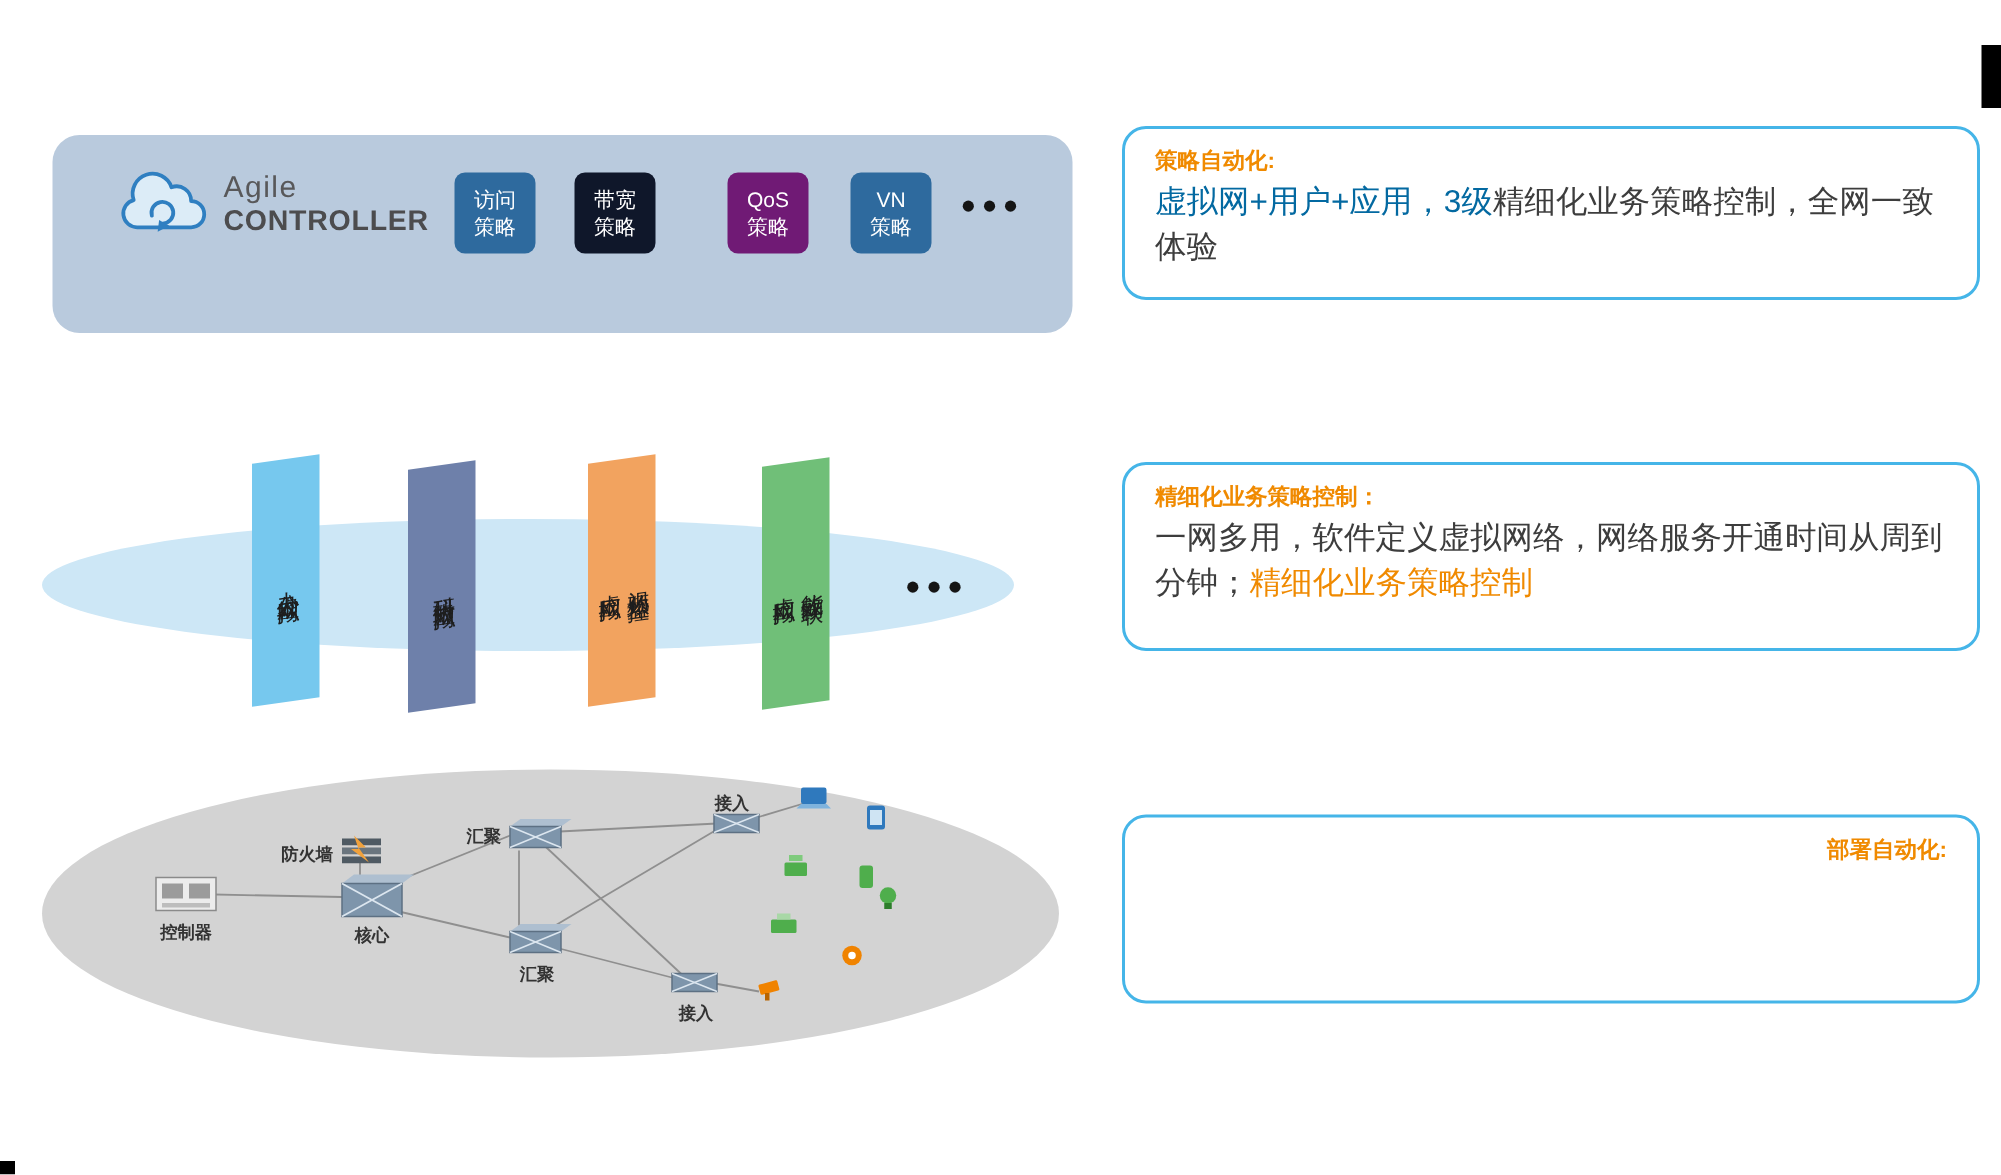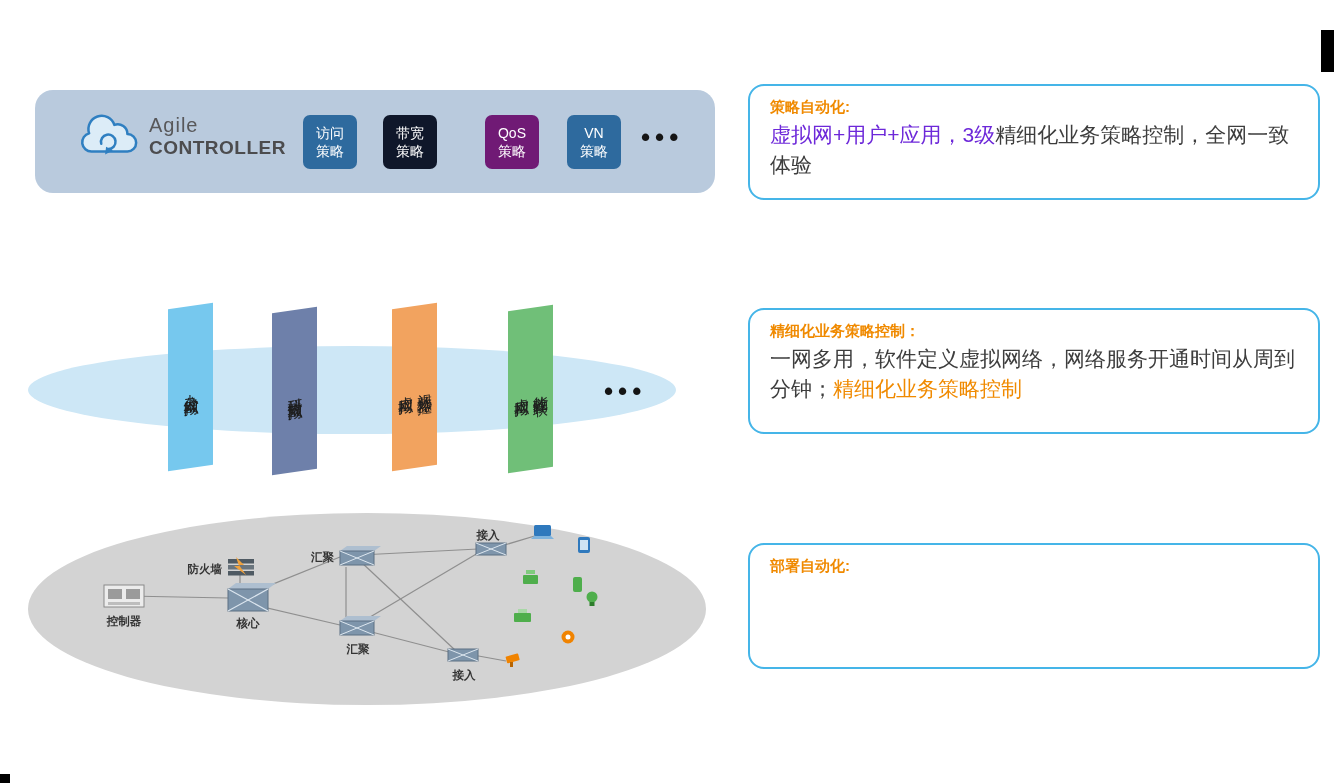--- a/index.html
+++ b/index.html
@@ -1,21 +1,21 @@
 <!DOCTYPE html>
 <html><head>
 <meta charset="utf-8">
 <style>
   * { margin:0; padding:0; box-sizing:border-box; }
   html,body { width:1334px; height:783px; }
   body { font-family:"Liberation Sans","DejaVu Sans",sans-serif; background:#fff; }
   .stage { position:relative; width:1334px; height:783px; background:#fff; overflow:hidden; }
 
   
-  .controller-panel { position:absolute; left:35px; top:90px; width:680px; height:103px; border-radius:18px; background:#b9cadd; }
+  .controller-panel { position:absolute; left:35px; top:90px; width:680px; height:132px; border-radius:18px; background:#b9cadd; }
   .cloud-icon { position:absolute; left:42px; top:20px; width:64px; height:52px; }
   .brand { position:absolute; left:114px; top:24px; color:#58585a; }
   .brand-top { font-size:20px; letter-spacing:1px; }
   .brand-bottom { font-size:19px; font-weight:bold; color:#4c4c4e; letter-spacing:0.5px; }
   .chip { position:absolute; top:25px; width:54px; height:54px; border-radius:7px; color:#fff;
           display:flex; flex-direction:column; align-items:center; justify-content:center;
           font-size:14px; line-height:1.3; text-align:left; background:#2e6a9e; }
   .chip1{left:268px} .chip2{left:348px} .chip3{left:450px} .chip4{left:532px}
   .dots { position:absolute; font-size:26px; font-weight:bold; color:#151515; letter-spacing:5px; }
   .dots-top { left:606px; top:32px; }
@@ -208,30 +208,30 @@
       <g>
         <rect x="478" y="142" width="13" height="7" rx="1" fill="#f08300" transform="rotate(-15 484 145)"></rect>
         <rect x="482" y="149" width="3" height="5" fill="#b86400"></rect>
       </g>
     </svg>
   </div>
 
   <div class="callout callout-1" style="border-color: rgb(69, 181, 232);">
     <div class="callout-title" style="color: rgb(240, 138, 0);">策略自动化:</div>
     <div class="callout-body">
-      <span style="color: #6d28d9;">虚拟网+用户+应用，3级</span><span>精细化业务策略控制，全网一致体验</span>
+      <span style="color: #0369a1;">虚拟网+用户+应用，3级</span><span>精细化业务策略控制，全网一致体验</span>
     </div>
   </div>
 
   <div class="callout callout-2" style="border-color: rgb(69, 181, 232);">
     <div class="callout-title" style="color: rgb(240, 138, 0);">精细化业务策略控制：</div>
     <div class="callout-body">
       <span>一网多用，软件定义虚拟网络，网络服务开通时间从周到分钟；</span><span style="color: rgb(240, 138, 0);">精细化业务策略控制</span>
     </div>
   </div>
 
   <div class="callout callout-3" style="border-color: rgb(69, 181, 232);">
-    <div class="callout-title" style="color: rgb(240, 138, 0);">部署自动化:</div>
+    <div class="callout-title" style="color: rgb(240, 138, 0); text-align: right;">部署自动化:</div>
   </div>
 
   <div class="corner-mark-tr"></div>
   <div class="corner-mark-bl"></div>
 </div>
 
 </body></html>

